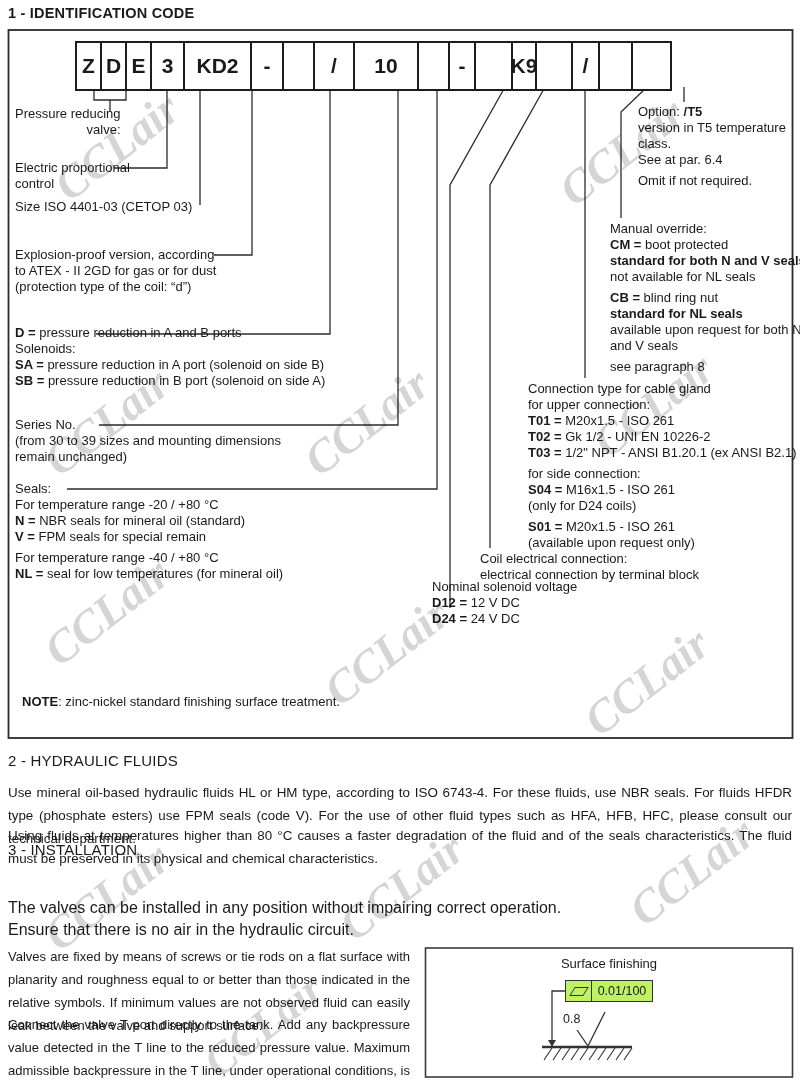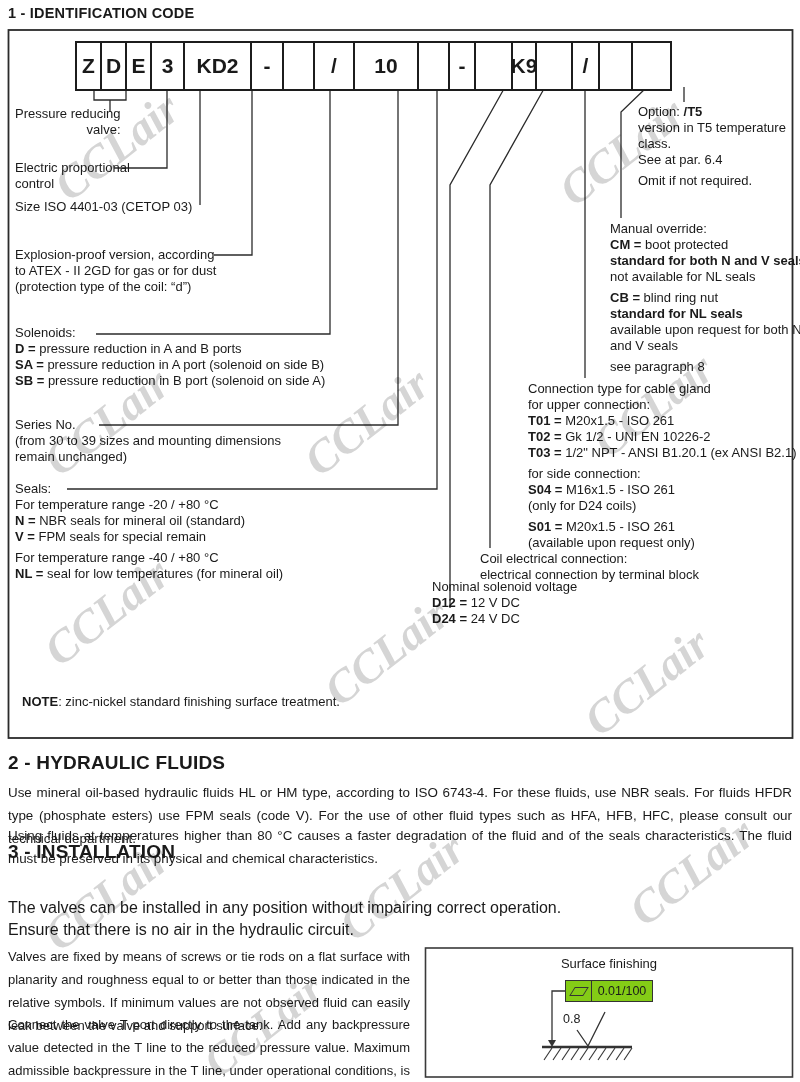--- a/index.html
+++ b/index.html
@@ -1,40 +1,40 @@
 <!DOCTYPE html>
 <html><head>
 <meta charset="utf-8">
 <style>
   html,body{margin:0;padding:0;}
   body{width:800px;height:1082px;background:#fff;position:relative;overflow:hidden;
        font-family:"Liberation Sans","DejaVu Sans",sans-serif;color:#1a1a1a;}
   .abs{position:absolute;}
   
   .h1{font-size:14.5px;font-weight:bold;letter-spacing:.2px;}
-  .h2{font-size:19px;font-weight:bold;letter-spacing:.2px;}
+  .h2{font-size:15px;font-weight:normal;letter-spacing:.2px;}
   
   #lines{position:absolute;left:0;top:0;width:800px;height:1082px;pointer-events:none;}
   
   .code-row{position:absolute;left:75px;top:41px;height:46px;display:flex;border:2px solid #1c1c1c;background:#fff;}
   .cell{border-right:2px solid #1c1c1c;height:100%;display:flex;align-items:center;justify-content:center;
         font-weight:bold;font-size:21px;box-sizing:border-box;}
   .cell:last-child{border-right:none;}
   
   .callout{position:absolute;font-size:13px;line-height:16px;white-space:nowrap;}
   .callout .ln{display:block;}
   .callout .gap{margin-top:5px;}
   .b{font-weight:bold;}
   
   .para{position:absolute;font-size:13.4px;line-height:23px;text-align:justify;}
   .para-line{position:absolute;font-size:16px;line-height:17px;}
   
   .fig-title{position:absolute;font-size:13px;text-align:center;}
   .flat-frame{position:absolute;left:565px;top:980px;width:88px;height:22px;border:1.4px solid #333;
-              display:flex;box-sizing:border-box;background:#84cc16;}
+              display:flex;box-sizing:border-box;background:#bef264;}
   .flat-cell1{width:25px;border-right:1.4px solid #333;display:flex;align-items:center;justify-content:center;}
   .flat-sym{display:block;width:12px;height:7px;border:1.3px solid #333;transform:skewX(-32deg);}
   .flat-cell2{flex:1;display:flex;align-items:center;justify-content:center;font-size:12.5px;}
   .rough-val{position:absolute;left:563px;top:1012px;font-size:12.5px;}
   
   .wm{position:absolute;font-family:"Liberation Serif","DejaVu Serif",serif;font-style:italic;font-weight:bold;
       color:#8f8f8f;opacity:.38;transform:rotate(-38deg);transform-origin:center;pointer-events:none;
       mix-blend-mode:multiply;z-index:5;}
 </style>
 </head>
@@ -111,22 +111,22 @@
   </div>
 <div class="callout" style="left:15px;top:199px;">
     <div class="ln"><span>Size ISO 4401-03 (CETOP 03)</span></div>
   </div>
 <div class="callout" style="left:15px;top:247px;">
     <div class="ln"><span>Explosion-proof version, according</span></div>
     <div class="ln"><span>to ATEX - II 2GD for gas or for dust</span></div>
     <div class="ln"><span>(protection type of the coil: “d”)</span></div>
   </div>
 <div class="callout" style="left:15px;top:325px;">
+    <div class="ln"><span class="b">D =</span><span> pressure reduction in A and B ports</span></div>
     <div class="ln"><span>Solenoids:</span></div>
-    <div class="ln"><span class="b">D =</span><span> pressure reduction in A and B ports</span></div>
     <div class="ln"><span class="b">SA =</span><span> pressure reduction in A port (solenoid on side B)</span></div>
     <div class="ln"><span class="b">SB =</span><span> pressure reduction in B port (solenoid on side A)</span></div>
   </div>
 <div class="callout" style="left:15px;top:417px;">
     <div class="ln"><span>Series No.</span></div>
     <div class="ln"><span>(from 30 to 39 sizes and mounting dimensions</span></div>
     <div class="ln"><span>remain unchanged)</span></div>
   </div>
 <div class="callout" style="left:15px;top:481px;">
     <div class="ln"><span>Seals:</span></div>

